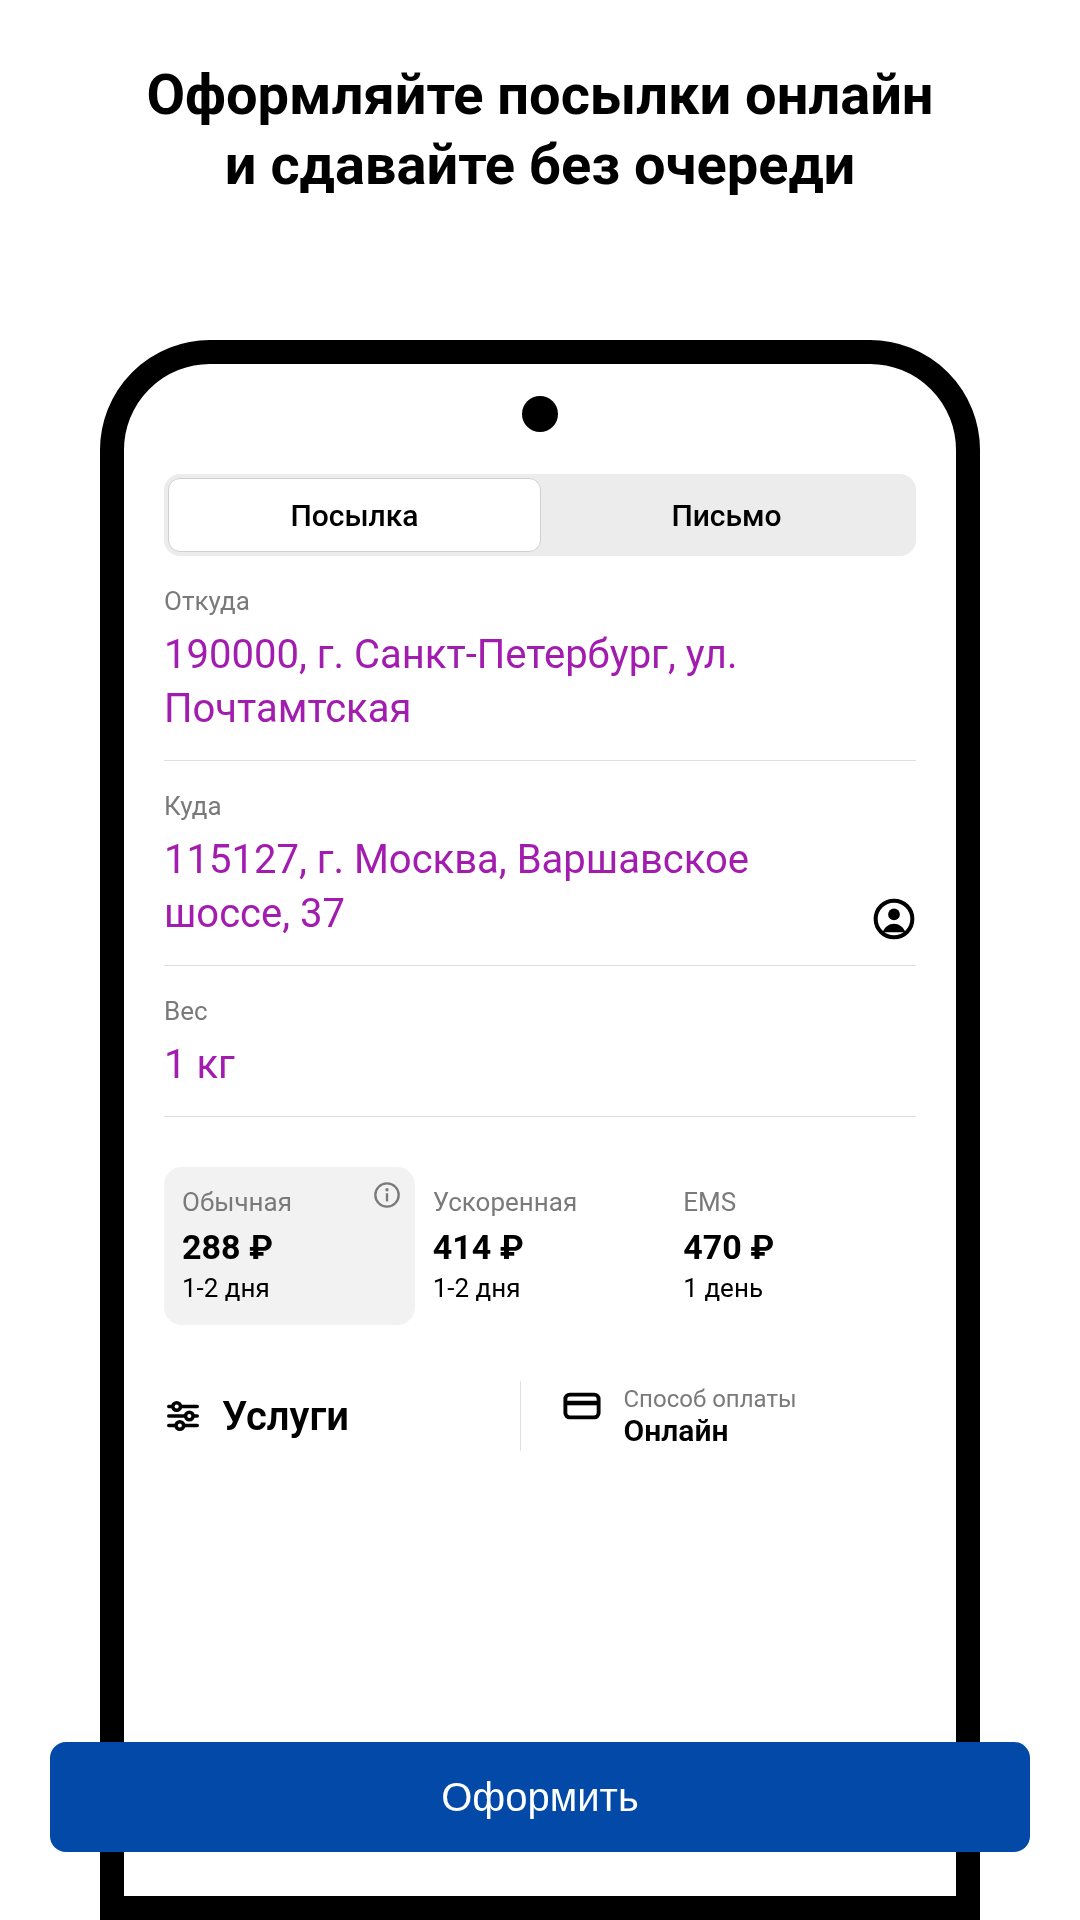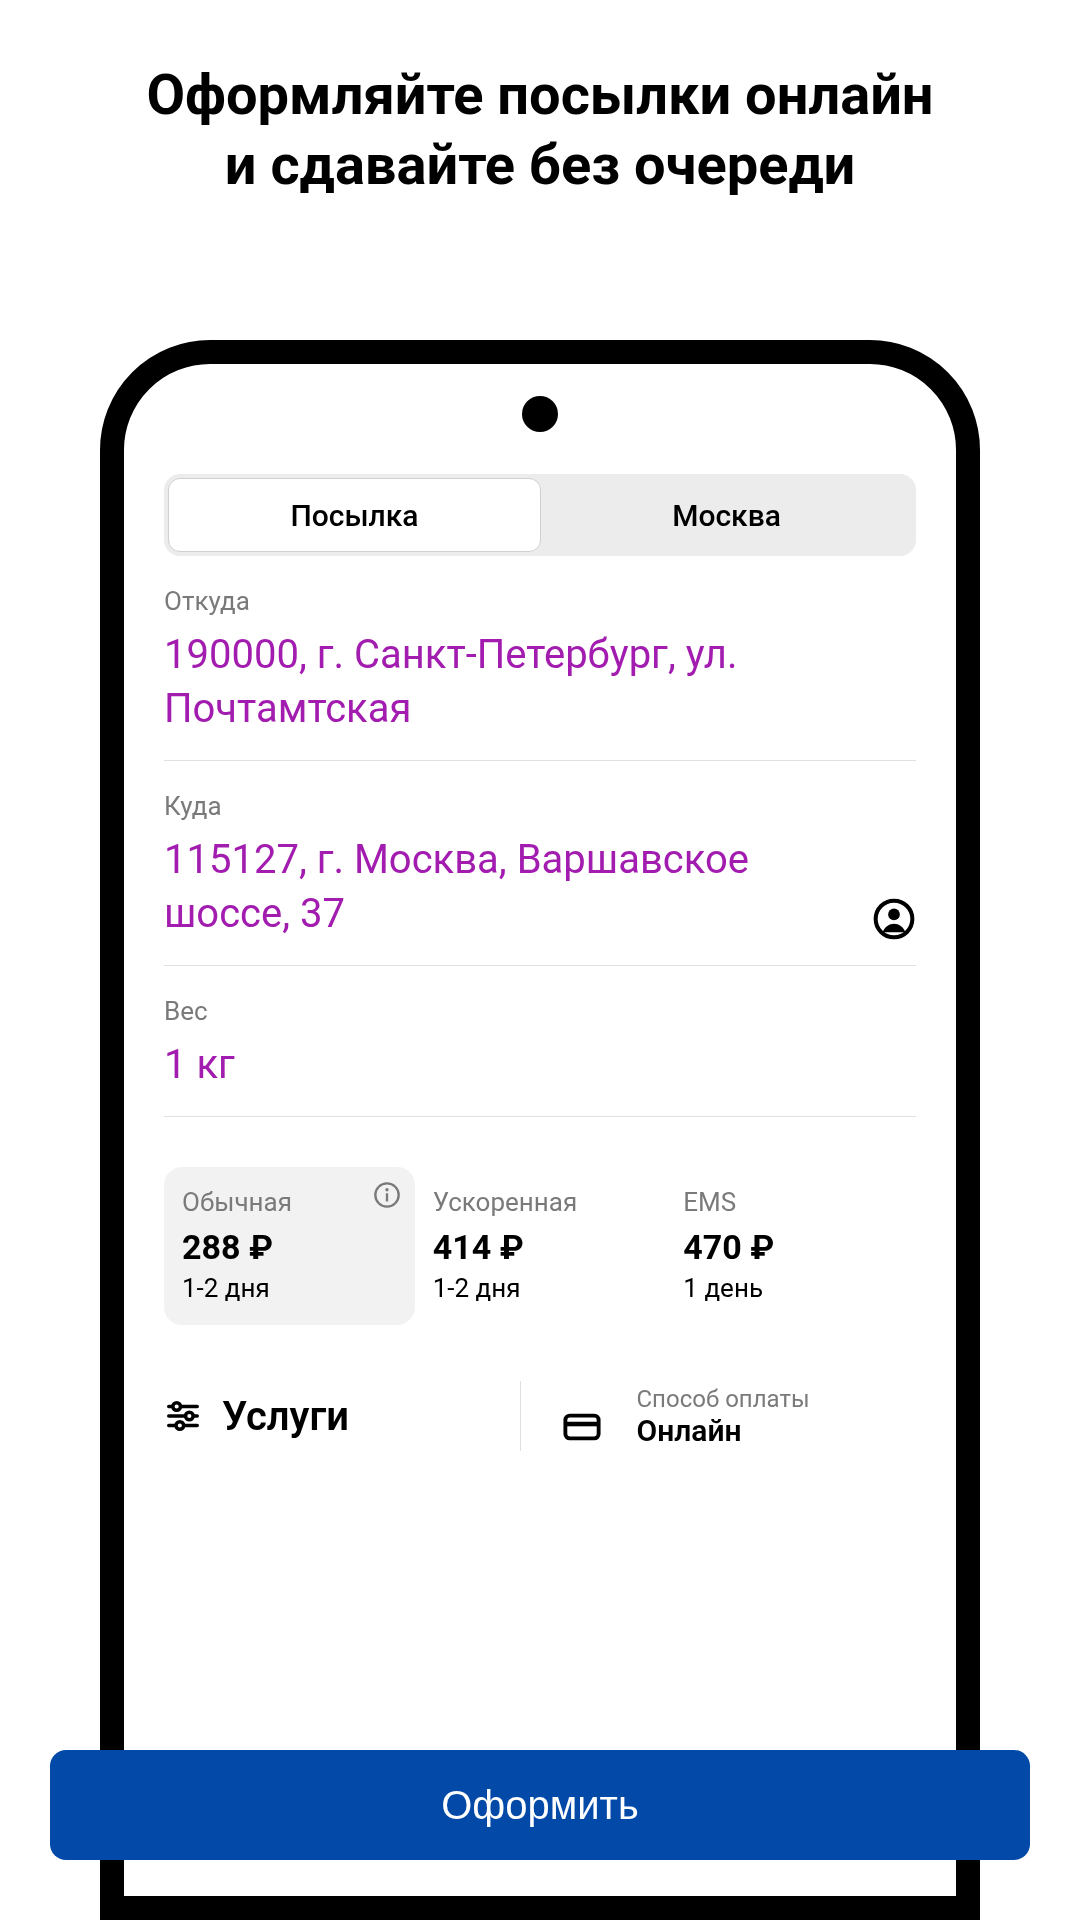--- a/index.html
+++ b/index.html
@@ -152,31 +152,31 @@
     color: #000;
   }
   .divider-vert {
     width: 1px;
     height: 70px;
     background: #E0E0E0;
   }
   .bottom-right {
     flex: 1;
     display: flex;
-    align-items: flex-end;
-    gap: 34px;
+    align-items: flex-start;
+    gap: 21px;
     padding-left: 40px;
   }
   .pay-col { display: flex; flex-direction: column; }
   .pay-label { font-size: 24px; color: #7A7A7A; }
   .pay-value { font-size: 30px; font-weight: 600; color: #000; }
 
   .cta-button {
     position: absolute;
-    bottom: 60px;
+    bottom: 68px;
     left: 50px;
     right: 50px;
     height: 110px;
     background: #0249A8;
     color: #fff;
     border: none;
     border-radius: 16px;
     font-size: 40px;
     font-weight: 500;
     display: flex;
@@ -195,21 +195,21 @@
   </div>
 
   <div class="phone-frame">
     <div class="phone-notch"></div>
 
     <div class="seg-control">
       <div class="seg-option active">
         <span>Посылка</span>
       </div>
       <div class="seg-option">
-        <span>Москва</span>
+        <span>Письмо</span>
       </div>
     </div>
 
     <div class="field-block">
       <div class="field-label">Откуда</div>
       <div class="field-value">190000, г. Санкт-Петербург, ул. Почтамтская</div>
     </div>
 
     <div class="field-block">
       <div class="field-label">Куда</div>

